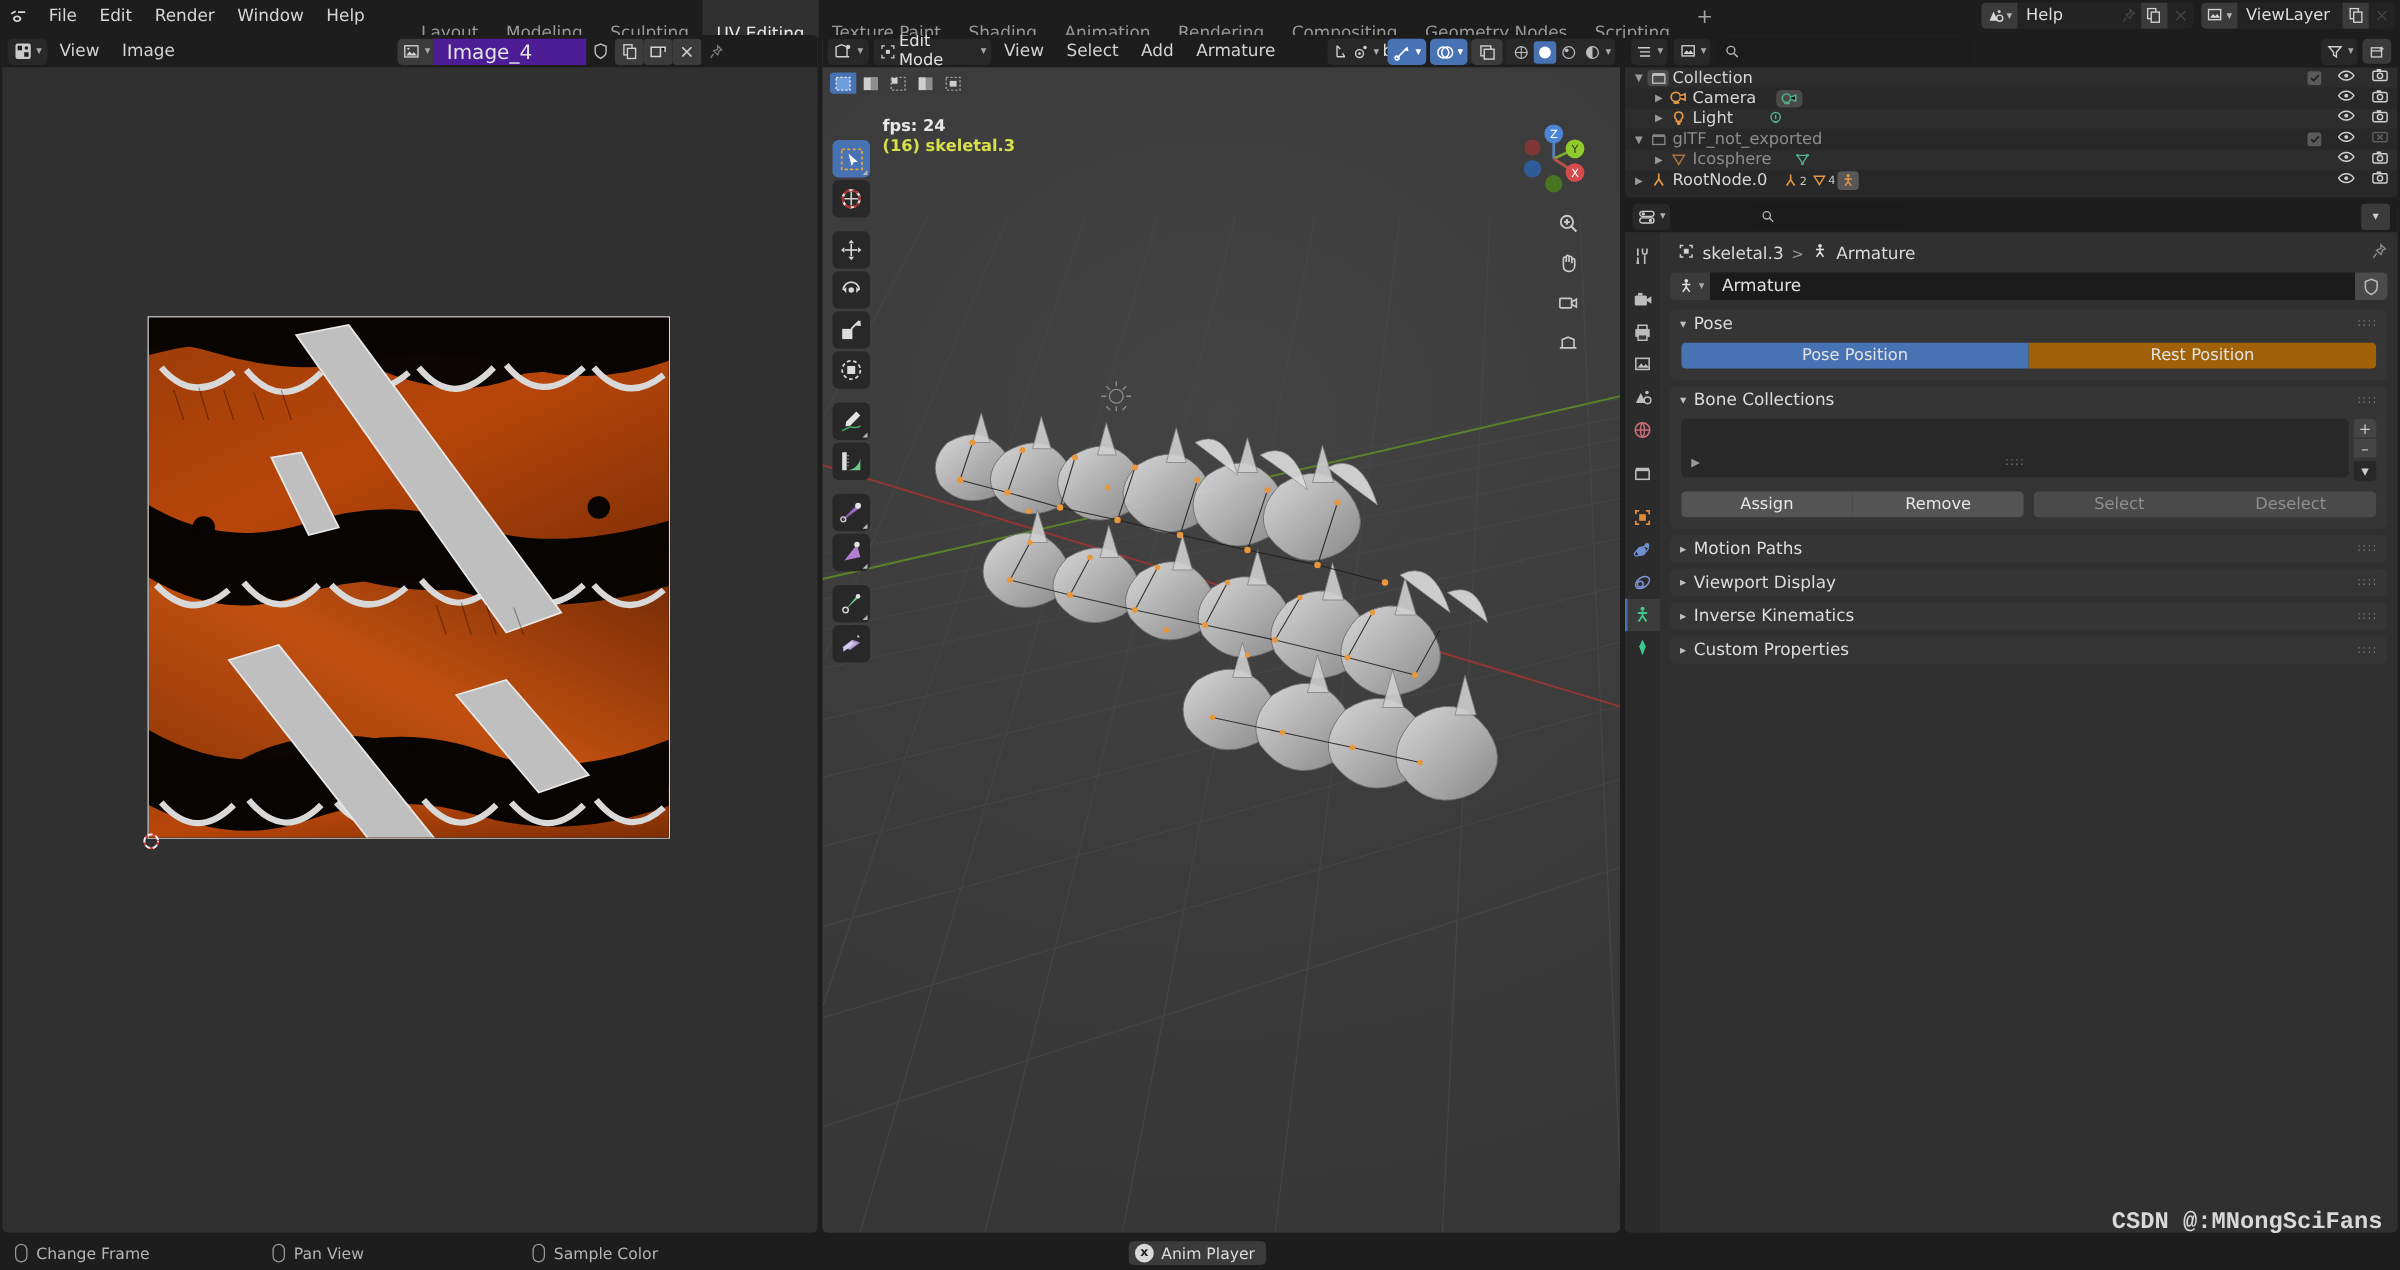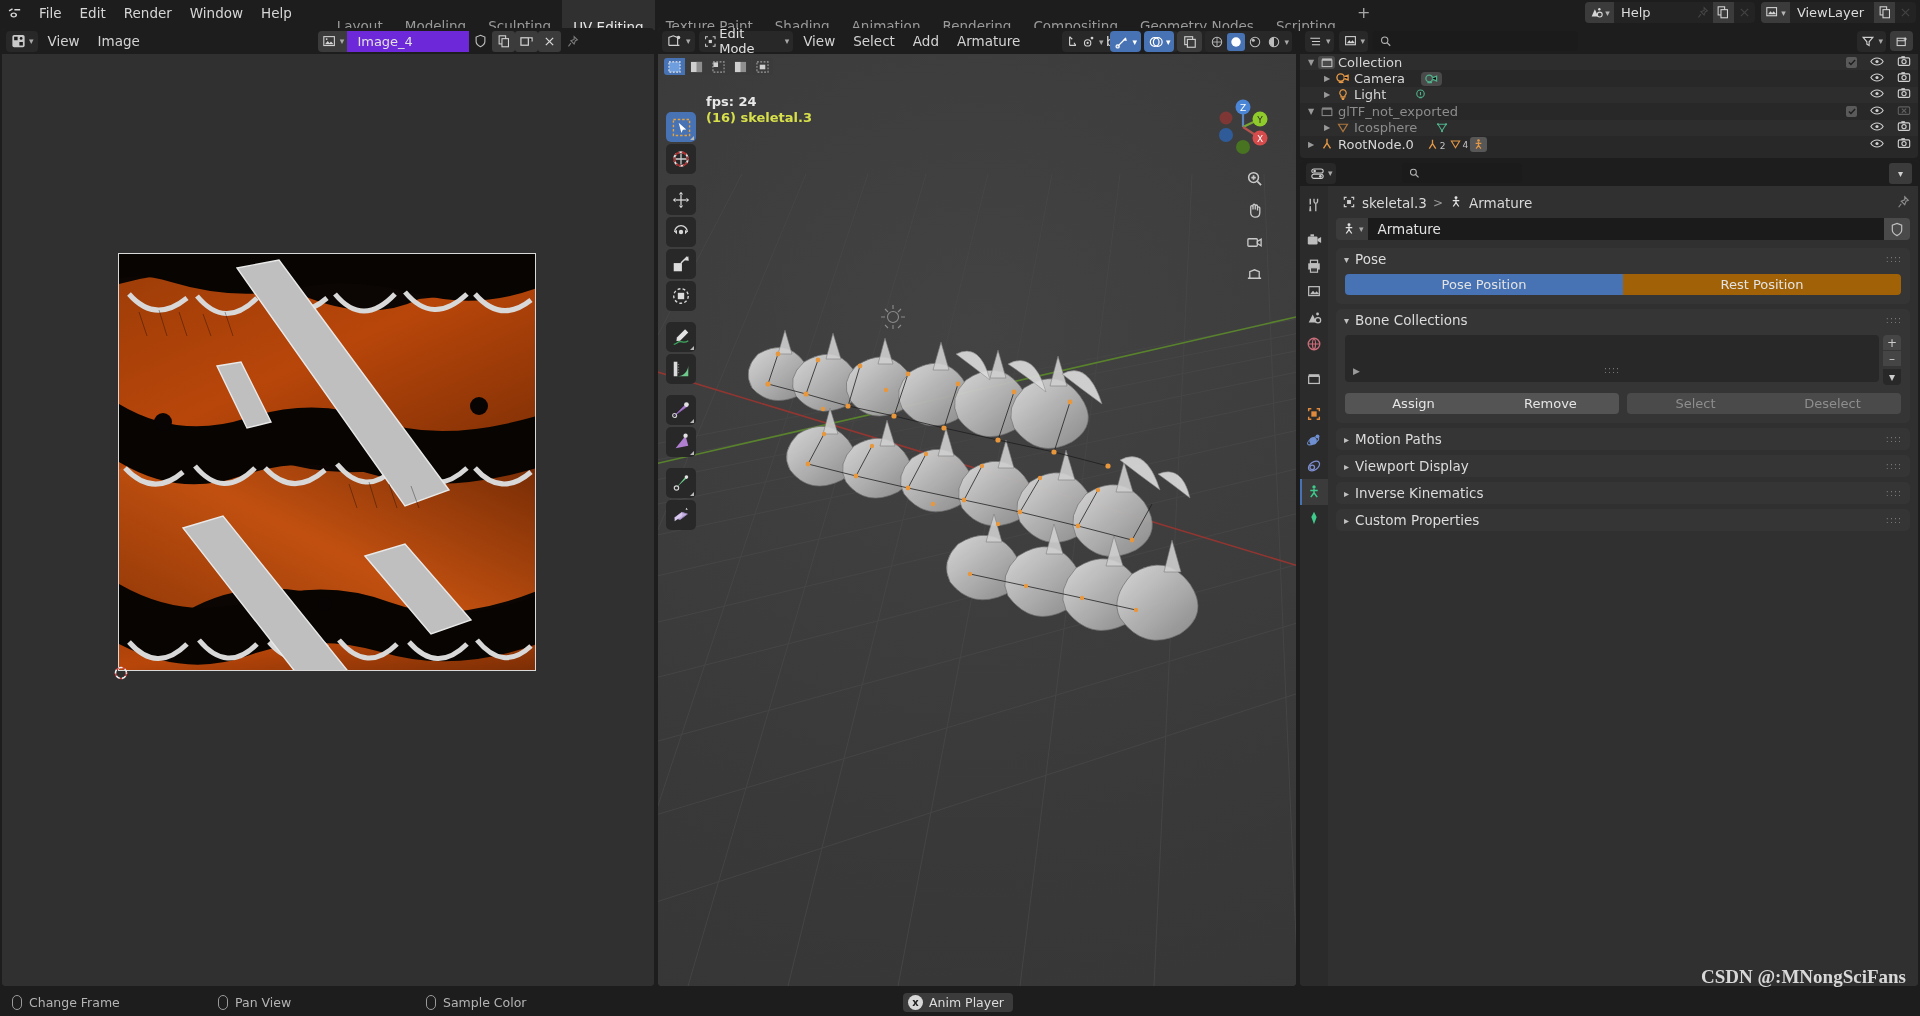--- a/index.html
+++ b/index.html
@@ -140,21 +140,21 @@
   
   .statusbar { position:absolute; left:0; bottom:0; width:1920px; height:28px; background:#1d1d1d;
                display:flex; align-items:center; padding:0 12px; gap:0; font-size:12.5px; color:#b4b4b4;}
   .st-item { display:flex; align-items:center; gap:7px; }
   .mouse-ic { width:10px; height:15px; border:1.3px solid #9a9a9a; border-radius:5px; }
   .anim-player { display:flex; align-items:center; gap:6px; background:#3b3b3b; border-radius:4px;
                  padding:2px 9px 2px 5px; color:#dcdcdc; font-size:12.5px;}
   .xbadge { width:15px;height:15px; border-radius:50%; background:#d8d8d8; color:#1d1d1d; font-size:10px;
             display:flex;align-items:center;justify-content:center; font-weight:bold;}
   .watermark { position:absolute; right:14px; bottom:28px; color:#d8d8d8; font-size:19px; font-weight:bold;
-               font-family:Liberation Serif, serif; }
+               font-family:Liberation Mono, monospace; }
 </style>
 </head>
 <body>
 
 <div class="app">
 
   <div class="topbar">
     <div class="blender-logo">
       <svg width="17" height="17" viewBox="0 0 24 24">
           <path fill="#d8d8d8" d="M9.5 10.5c-2.6 0-4.7 1.6-4.7 3.6s2.1 3.6 4.7 3.6 4.7-1.6 4.7-3.6-2.1-3.6-4.7-3.6zm0 5.4c-1.4 0-2.5-.8-2.5-1.8s1.1-1.8 2.5-1.8 2.5.8 2.5 1.8-1.1 1.8-2.5 1.8z"></path>
@@ -250,21 +250,21 @@
 
       <div style="display:flex;align-items:center;margin-left:168px;">
         <div class="dd" style="border-radius:4px 0 0 4px;background:#3b3b3b;padding:0 3px 0 4px;">
           <svg width="15" height="13" viewBox="0 0 18 16">
               <rect x="2" y="2" width="13" height="11" fill="none" stroke="#d6d6d6" stroke-width="1.3"></rect>
               <path fill="#d6d6d6" d="M3.5 11.5l3.3-4 2.2 2.6 1.8-2 3.2 3.4z"></path>
               <circle cx="5.5" cy="5" r="1.1" fill="#d6d6d6"></circle>
             </svg>
           <span class="chev">▾</span>
         </div>
-        <div style="height:21px;background:#6d28d9;display:flex;align-items:center;padding:0 10px;min-width:122px;font-size:13px;color:#e2e2e2;">Image_4</div>
+        <div style="height:21px;background:#4c1d95;display:flex;align-items:center;padding:0 10px;min-width:122px;font-size:16px;color:#e2e2e2;">Image_4</div>
         <div class="tbtn">
           <svg width="13" height="14" viewBox="0 0 14 16">
               <path fill="none" stroke="#bdbdbd" stroke-width="1.3" d="M7 1.5l5 2v5c0 3-3 5-5 6-2-1-5-3-5-6v-5z"></path>
             </svg>
         </div>
         <div class="tbtn sel">
           <svg width="12" height="13" viewBox="0 0 14 16">
               <rect x="1" y="1" width="8" height="10" fill="none" stroke="#d4d4d4" stroke-width="1.3"></rect>
               <rect x="4.5" y="4.5" width="8" height="10" fill="#3b3b3b" stroke="#d4d4d4" stroke-width="1.3"></rect>
             </svg>

